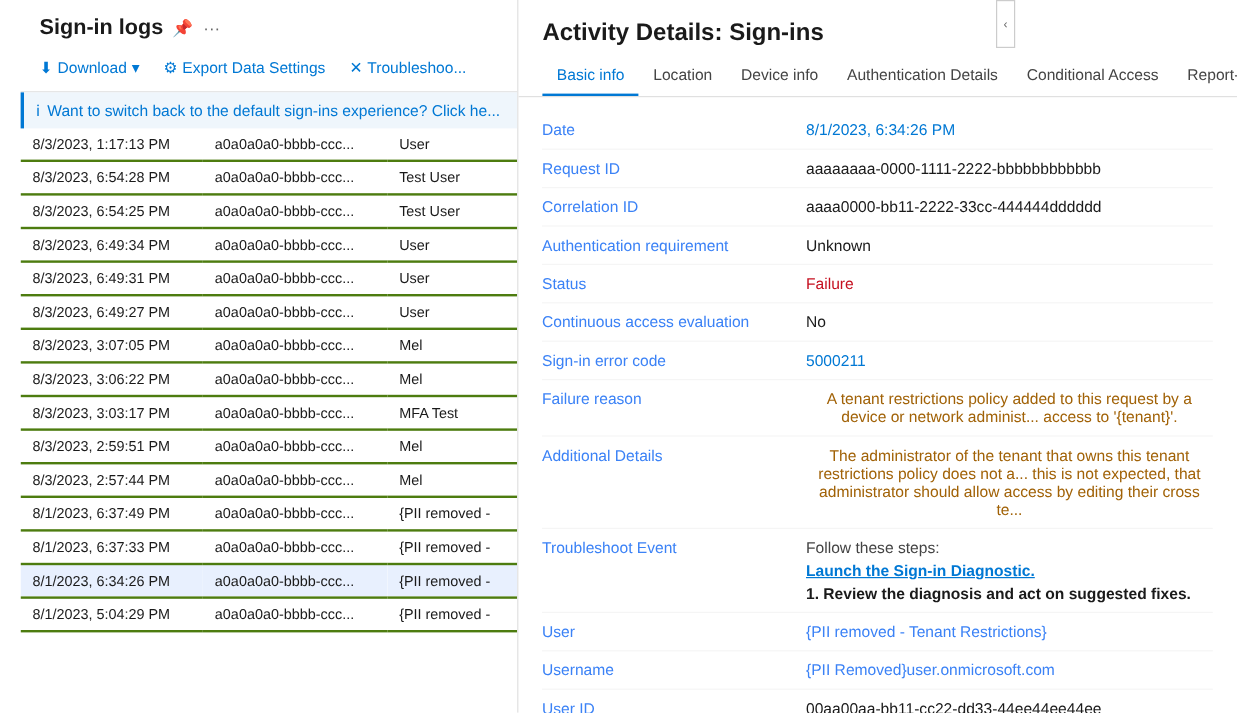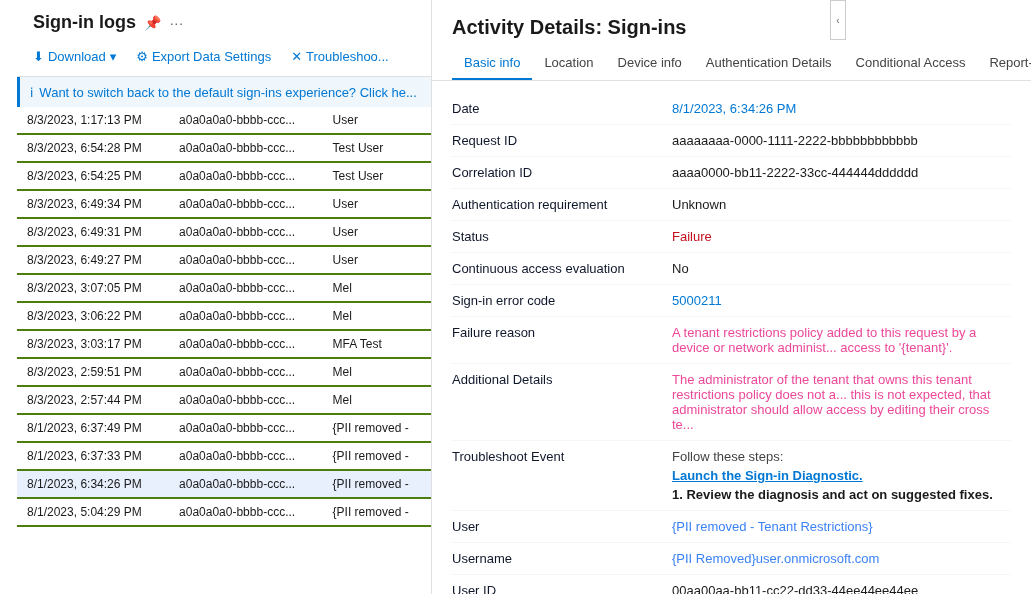--- a/index.html
+++ b/index.html
@@ -129,32 +129,32 @@
       padding: 12px 20px;
     }
     .detail-row {
       display: grid;
       grid-template-columns: 220px 1fr;
       padding: 8px 0;
       border-bottom: 1px solid #f5f5f5;
       align-items: start;
     }
     .detail-label {
-      color: #0f172a;
+      color: #3b82f6;
       font-size: 13px;
       padding-right: 12px;
     }
     .detail-value {
       color: #1a1a1a;
       font-size: 13px;
       word-break: break-word;
     }
     .detail-value.blue { color: #0078d4; }
     .detail-value.red { color: #c50f1f; }
-    .detail-value.orange { color: #ec4899; }
+    .detail-value.orange { color: #a16207; text-align: center; }
     .detail-value.link { color: #3b82f6; cursor: pointer; }
 
     .follow-steps {
       color: #444;
       margin-bottom: 4px;
     }
     .launch-link {
       display: block;
       color: #0078d4;
       text-decoration: underline;

